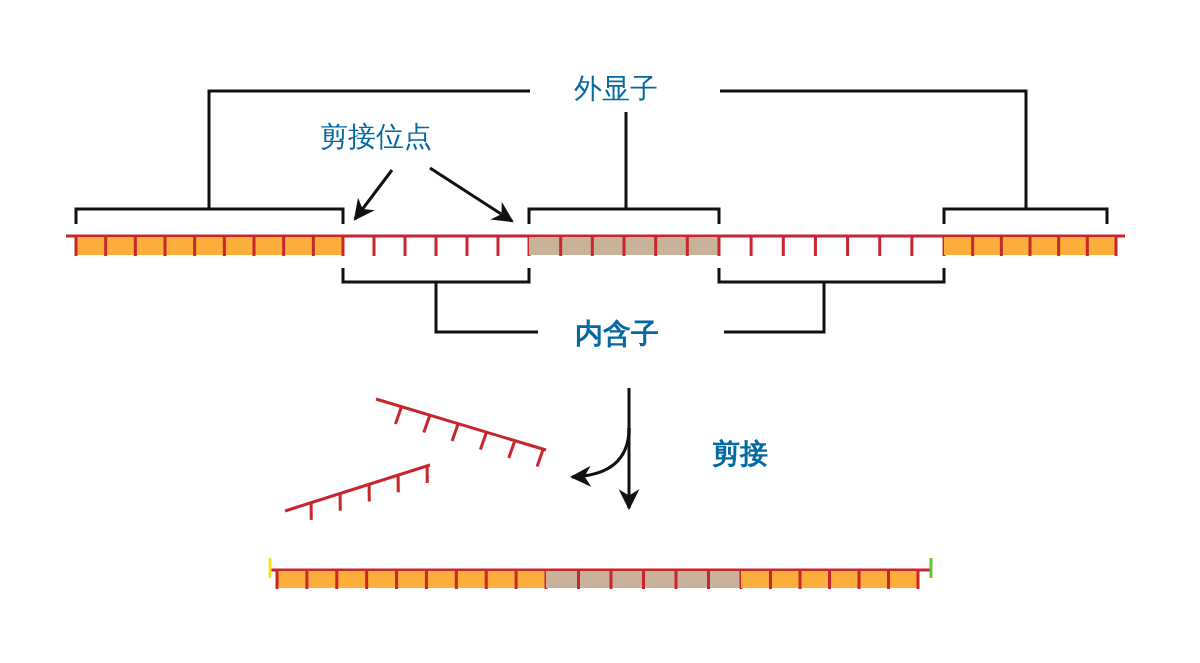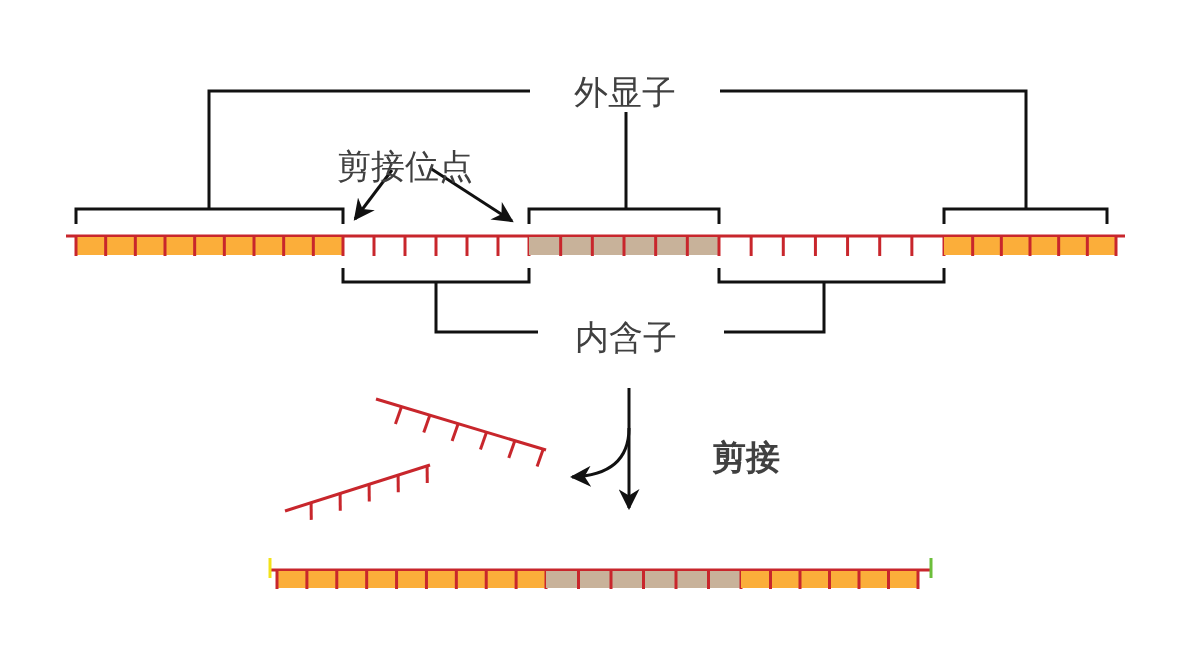--- a/index.html
+++ b/index.html
@@ -1,18 +1,18 @@
 <!DOCTYPE html>
 <html><head>
 <meta charset="utf-8">
 <style>
   html, body { margin: 0; padding: 0; background: #ffffff; }
   body { width: 1200px; height: 663px; position: relative; overflow: hidden; font-family: "DejaVu Sans", sans-serif; }
   #stage { position: absolute; left: 0; top: 0; width: 1200px; height: 663px; }
-  .lbl { position: absolute; font-size: 34px; color: #404040; white-space: nowrap; line-height: 1; }
+  .lbl { position: absolute; font-size: 28px; color: #0369a1; white-space: nowrap; line-height: 1; }
 </style>
 </head>
 <body>
 
 <svg id="stage" xmlns="http://www.w3.org/2000/svg" width="1200" height="663" viewBox="0 0 1200 663">
   <defs>
     <marker id="arrowhead" viewBox="0 0 10 10" refX="9" refY="5" markerWidth="7" markerHeight="7" orient="auto-start-reverse">
       <path d="M0,0 L10,5 L0,10 L3,5 z" fill="#111111"></path>
     </marker>
   </defs>
@@ -123,15 +123,15 @@
       <line x1="829.5" y1="570" x2="829.5" y2="589" stroke="#c8262c" stroke-width="3"></line>
       <line x1="859" y1="570" x2="859" y2="589" stroke="#c8262c" stroke-width="3"></line>
       <line x1="888.5" y1="570" x2="888.5" y2="589" stroke="#c8262c" stroke-width="3"></line>
       <line x1="918" y1="570" x2="918" y2="589" stroke="#c8262c" stroke-width="3"></line>
       <line x1="270" y1="558" x2="270" y2="578" stroke="#f2e21a" stroke-width="3"></line>
       <line x1="931" y1="558" x2="931" y2="578" stroke="#6cbf3b" stroke-width="3"></line>
     </g>
 </svg>
 
 <div class="lbl" style="left:574px; top:75px;">外显子</div>
-<div class="lbl" style="left:337px; top:123px;margin-top:26px;">剪接位点</div>
-<div class="lbl" style="left:575px; top:320px;">内含子</div>
+<div class="lbl" style="left:320px; top:123px;">剪接位点</div>
+<div class="lbl" style="left:575px; top:320px;font-weight:bold;">内含子</div>
 <div class="lbl" style="left:712px; top:440px;font-weight:bold;">剪接</div>
 
 </body></html>

